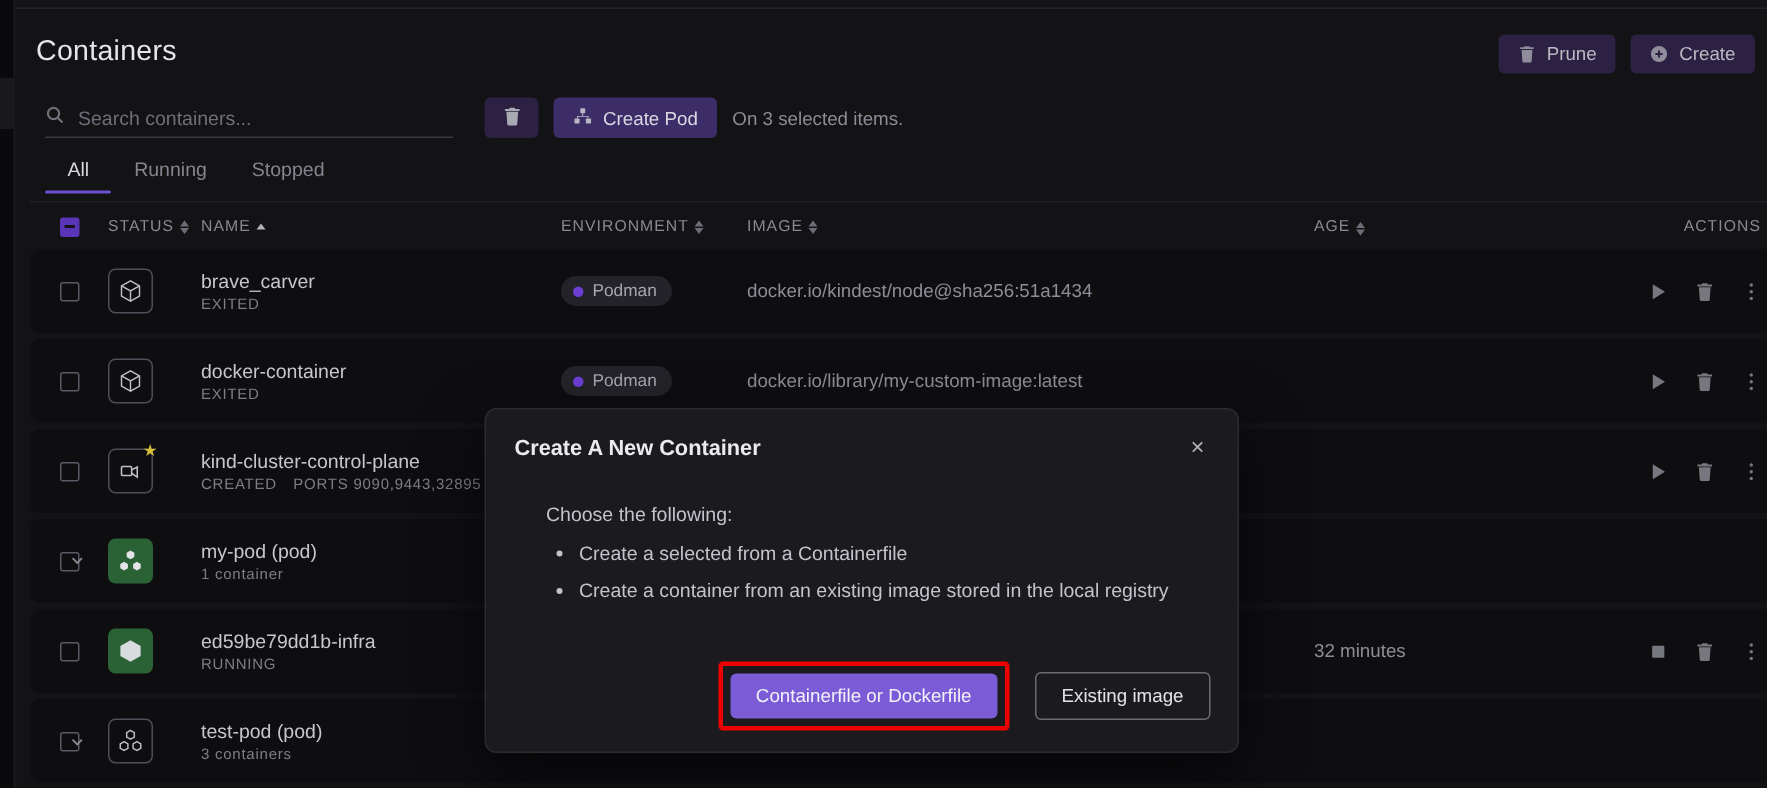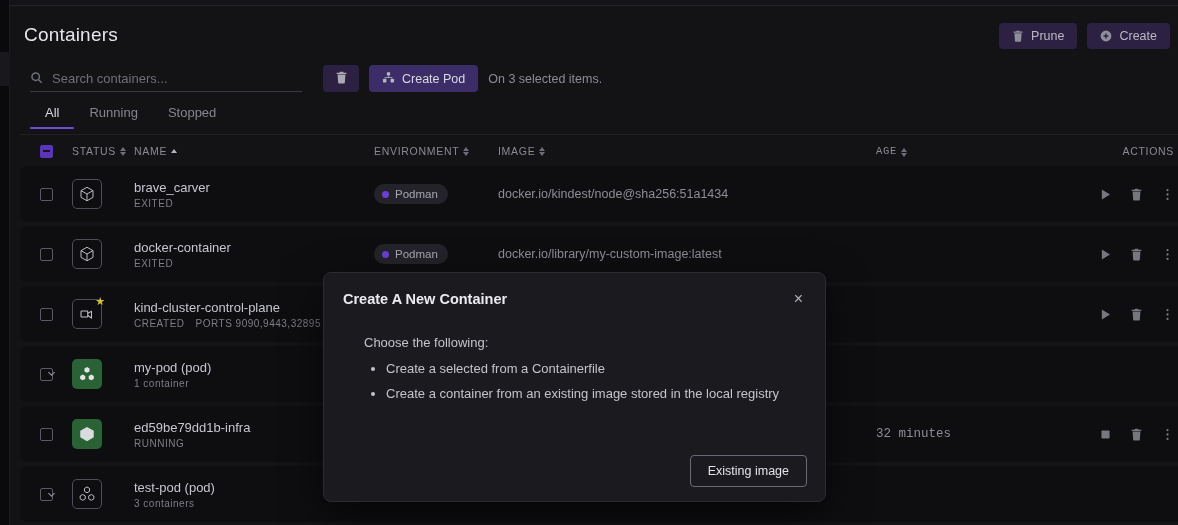--- a/index.html
+++ b/index.html
@@ -88,21 +88,21 @@
   .table { position: absolute; left: 10px; top: 130px; width: 1168px; }
   .thead {
     display: flex; align-items: center; height: 30px; padding: 0 14px 0 0;
     font-size: 10.5px; color: #8a8a94; letter-spacing: .7px;
   }
   .col-chk { width: 52px; display: flex; justify-content: center; align-items: center; }
   .col-status { width: 62px; display: flex; align-items: center; gap: 2px; }
   .col-name { width: 240px; display: flex; align-items: center; gap: 2px; }
   .col-env { width: 124px; display: flex; align-items: center; gap: 2px; }
   .col-image { flex: 1; display: flex; align-items: center; gap: 2px; }
-  .col-age { width: 180px; display: flex; align-items: flex-end; gap: 2px; font-family: Liberation Mono, monospace; }
+  .col-age { width: 180px; display: flex; align-items: flex-end; gap: 2px; }
   .col-actions { width: 118px; display: flex; align-items: center; justify-content: flex-end; }
 
   .sorter { display: inline-flex; flex-direction: column; gap: 1px; margin-left: 2px; }
   .sorter i { display: block; width: 0; height: 0; border-left: 3.5px solid transparent; border-right: 3.5px solid transparent; }
   .sorter i.up { border-bottom: 4px solid #6d6d78; }
   .sorter i.dn { border-top: 4px solid #6d6d78; }
   .sorter.asc i.up { border-bottom-color: #b4b4be; }
 
   .chk {
     width: 13px; height: 13px; border: 1.5px solid #5a5a66; border-radius: 2px;
@@ -589,16 +589,19 @@
       <button class="modal-close">×</button>
     </div>
     <div class="modal-body">
       <div class="modal-lead">Choose the following:</div>
       <ul class="modal-list">
         <li>Create a selected from a Containerfile</li>
         <li>Create a container from an existing image stored in the local registry</li>
       </ul>
     </div>
     <div class="modal-foot">
+      <span class="hilite">
+        <button class="btn-primary">Containerfile or Dockerfile</button>
+      </span>
       <button class="btn-outline">Existing image</button>
     </div>
   </div>
 </div>
 
 </body></html>

